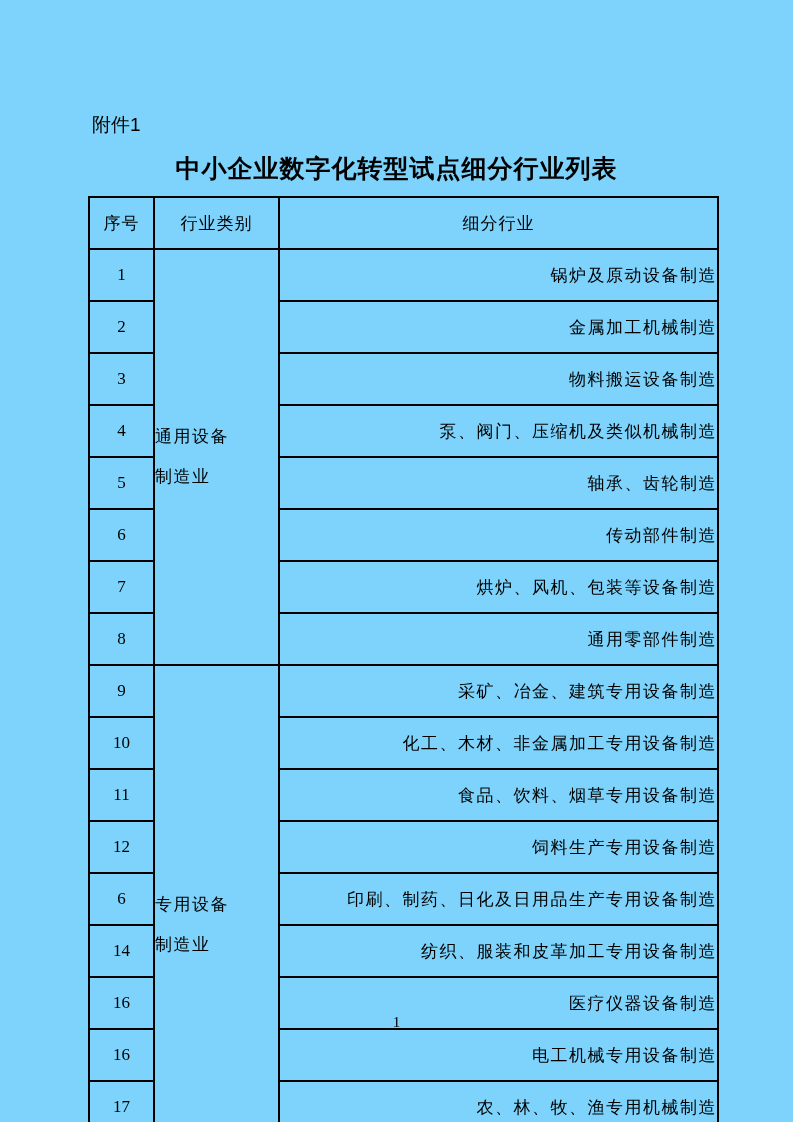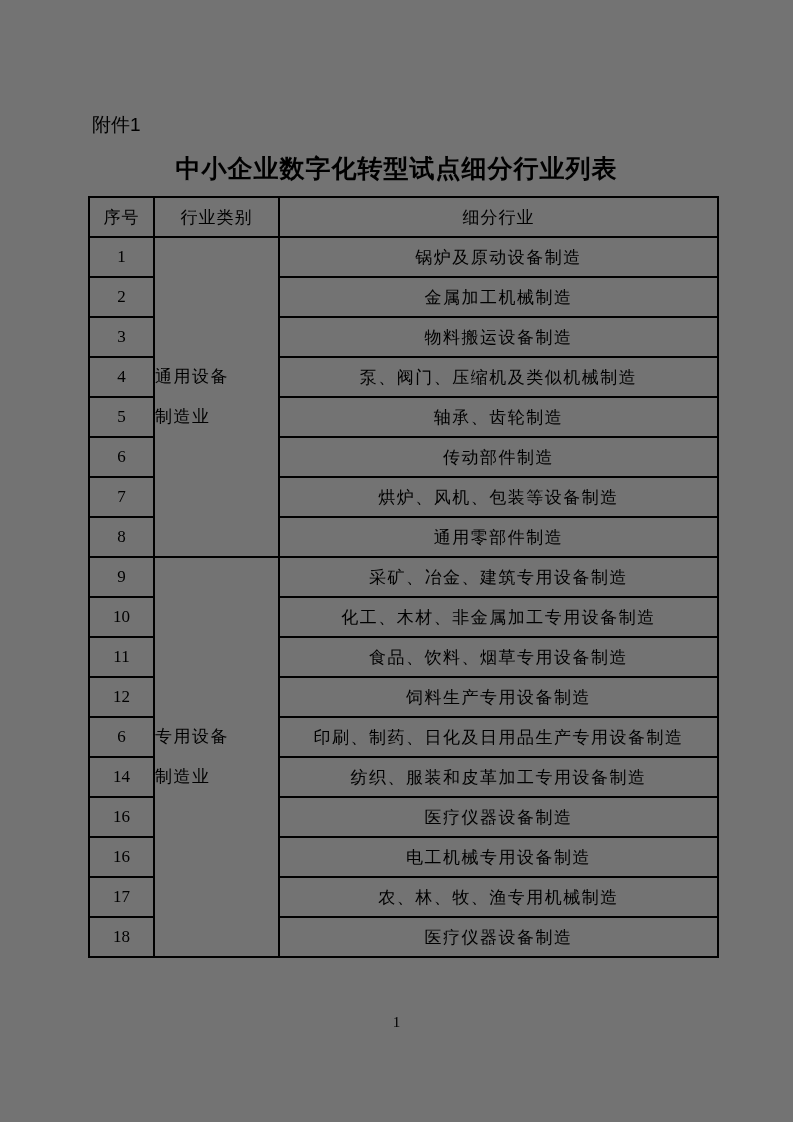--- a/index.html
+++ b/index.html
@@ -8,21 +8,21 @@
     background: #ffffff;
     width: 793px;
     height: 1122px;
     font-family: "Liberation Serif", "DejaVu Serif", serif;
     color: #000000;
   }
   .page {
     position: relative;
     width: 793px;
     height: 1122px;
-    background: #737373;
+    background: #7dd3fc;
     overflow: hidden;
   }
   .attachment-label {
     position: absolute;
     left: 92px;
     top: 112px;
     font-family: "Liberation Sans", sans-serif;
     font-size: 19px;
     line-height: 26px;
     color: #000;
@@ -51,40 +51,40 @@
   .industry-table th,
   .industry-table td {
     border: 2px solid #000;
     padding: 0;
     font-weight: normal;
     font-size: 17px;
     vertical-align: middle;
     overflow: hidden;
   }
   .industry-table tr {
-    height: 40px;
+    height: 52px;
   }
   .th-cell {
     text-align: center;
     letter-spacing: 1px;
   }
   .no-cell {
     text-align: center;
     font-family: "Liberation Serif", "DejaVu Serif", serif;
   }
   .cat-cell {
     text-align: left;
     letter-spacing: 1.5px;
   }
   .cat-line {
     display: block;
     line-height: 40px;
   }
   .ind-cell {
-    text-align: center;
+    text-align: right;
     padding-left: 11px;
     letter-spacing: 1.5px;
   }
   .page-number {
     position: absolute;
     left: 0;
     top: 1014px;
     width: 793px;
     text-align: center;
     font-size: 15px;

